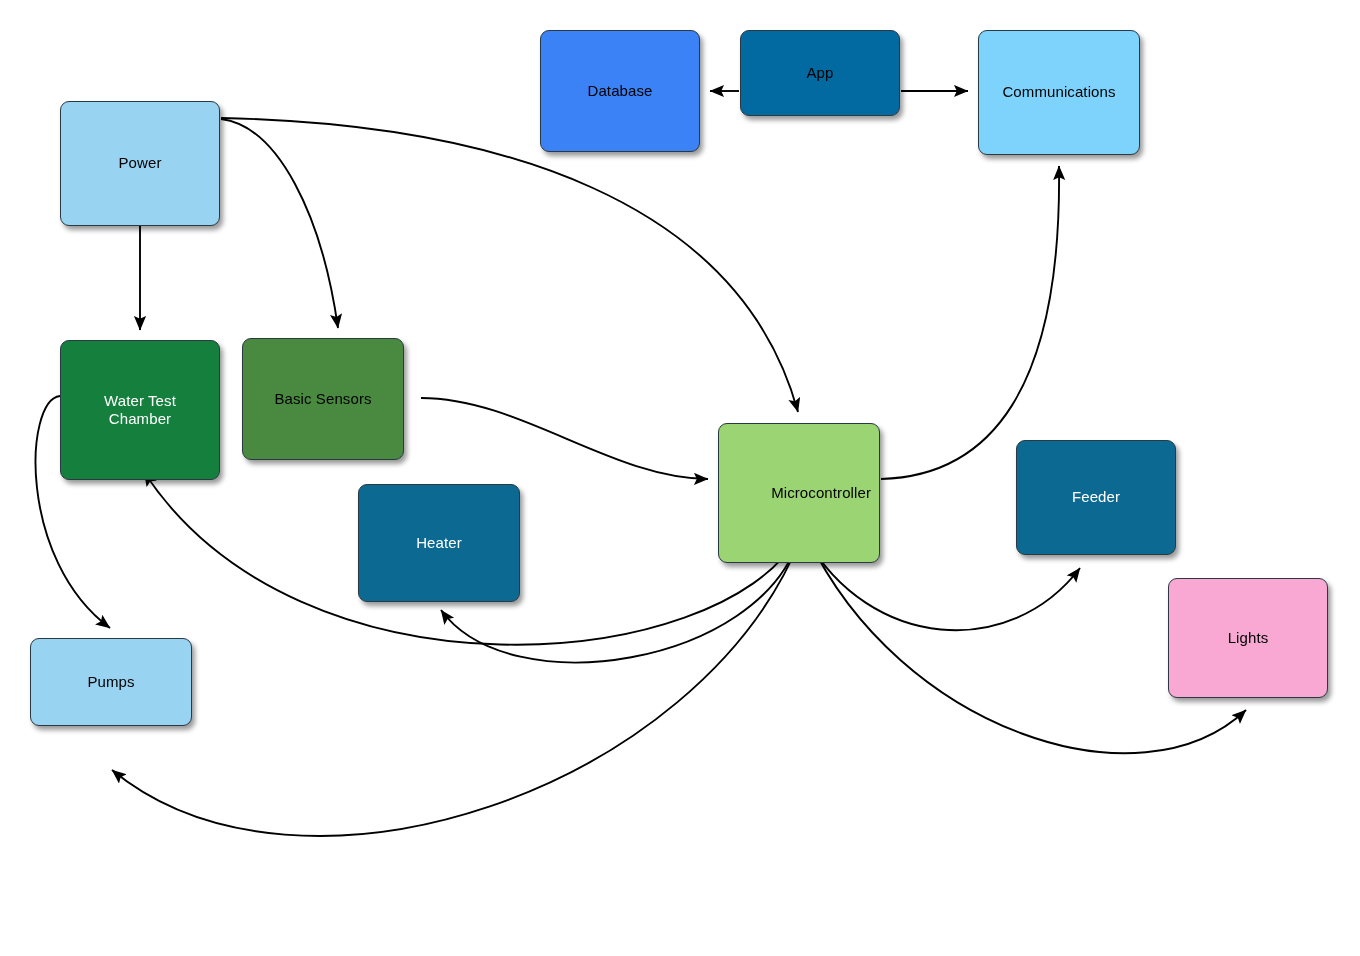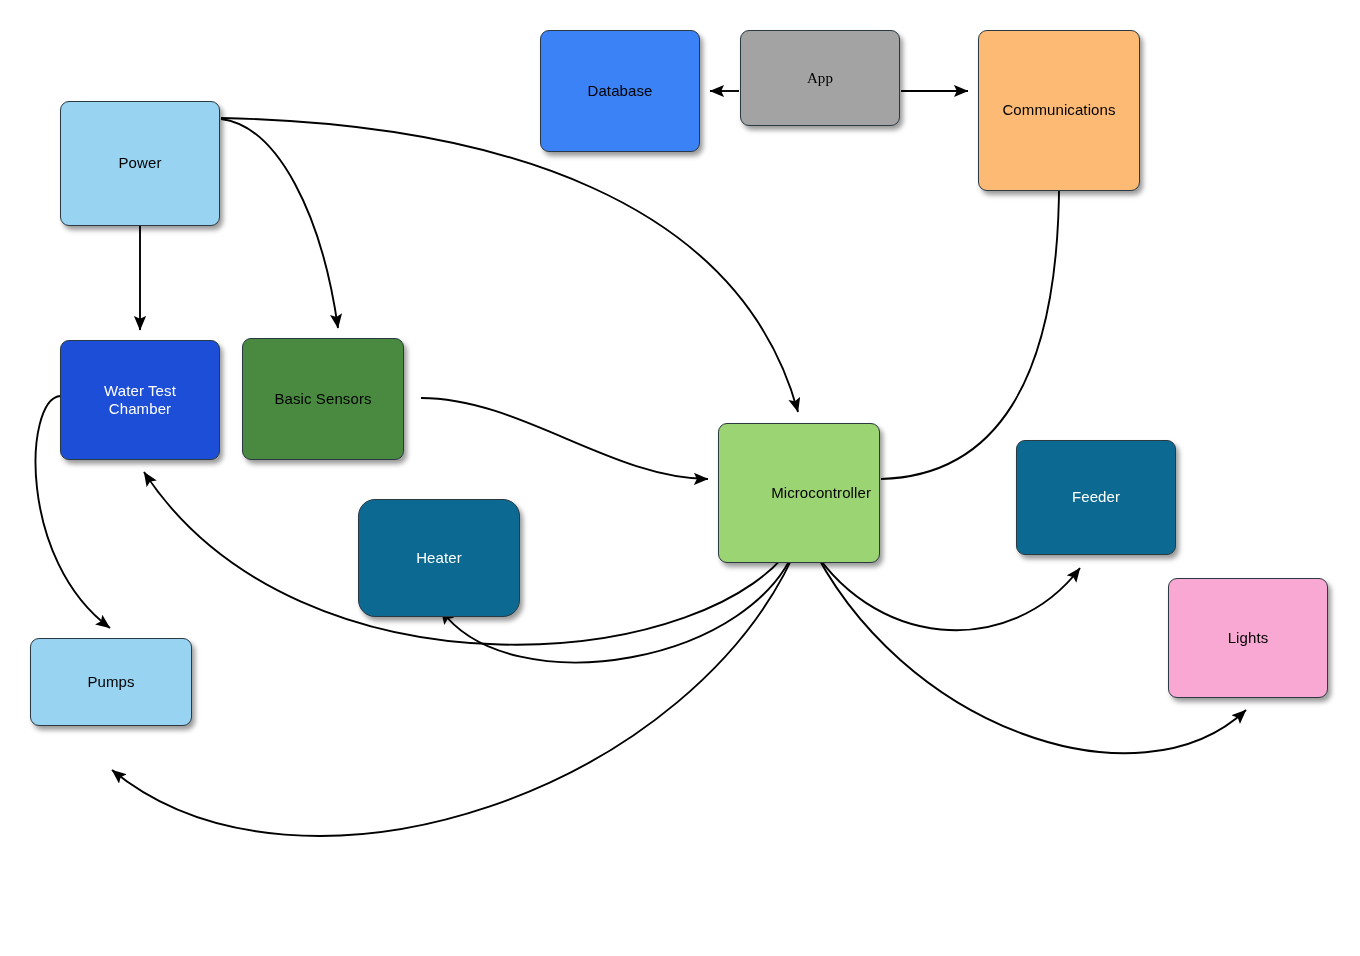--- a/index.html
+++ b/index.html
@@ -79,40 +79,40 @@
       </g>
   </svg>
 
   <div id="nodes-group">
       <div class="node" style="left: 60px; top: 57px; width: 160px; height: 125px; background: rgb(153, 211, 242); border-color: rgb(43, 58, 66); margin-top: 44px;">
         <span class="node-label t-light">Power</span>
       </div>
       <div class="node" style="left: 540px; top: 30px; width: 160px; height: 122px; background: #3b82f6; border-color: rgb(43, 58, 66);">
         <span class="node-label t-light">Database</span>
       </div>
-      <div class="node" style="left: 740px; top: 30px; width: 160px; height: 96px; background: #a3a3a3; border-color: rgb(43, 58, 66); font-family: Liberation Serif, serif;">
+      <div class="node" style="left: 740px; top: 30px; width: 160px; height: 86px; background: #0369a1; border-color: rgb(43, 58, 66);">
         <span class="node-label t-light">App</span>
       </div>
-      <div class="node" style="left: 978px; top: 30px; width: 162px; height: 161px; background: #fdba74; border-color: rgb(43, 58, 66);">
+      <div class="node" style="left: 978px; top: 30px; width: 162px; height: 125px; background: #7dd3fc; border-color: rgb(43, 58, 66);">
         <span class="node-label t-light">Communications</span>
       </div>
-      <div class="node" style="left: 60px; top: 340px; width: 160px; height: 120px; background: #1d4ed8; border-color: rgb(43, 58, 66);">
+      <div class="node" style="left: 60px; top: 340px; width: 160px; height: 140px; background: #15803d; border-color: rgb(43, 58, 66);">
         <span class="node-label t-dark">Water Test
 Chamber</span>
       </div>
       <div class="node" style="left: 242px; top: 338px; width: 162px; height: 122px; background: rgb(74, 138, 64); border-color: rgb(43, 58, 66);">
         <span class="node-label t-light">Basic Sensors</span>
       </div>
       <div class="node" style="left: 718px; top: 423px; width: 162px; height: 140px; background: rgb(155, 212, 114); border-color: rgb(43, 58, 66); justify-content: flex-end;">
         <span class="node-label t-light">Microcontroller</span>
       </div>
       <div class="node" style="left: 1000px; top: 440px; width: 160px; height: 115px; background: rgb(12, 106, 146); border-color: rgb(43, 58, 66); margin-left: 16px;">
         <span class="node-label t-dark">Feeder</span>
       </div>
-      <div class="node" style="left: 358px; top: 499px; width: 162px; height: 118px; background: rgb(12, 106, 146); border-color: rgb(43, 58, 66); border-radius: 17px;">
+      <div class="node" style="left: 358px; top: 484px; width: 162px; height: 118px; background: rgb(12, 106, 146); border-color: rgb(43, 58, 66);">
         <span class="node-label t-dark">Heater</span>
       </div>
       <div class="node" style="left: 1168px; top: 578px; width: 160px; height: 120px; background: #f9a8d4; border-color: rgb(43, 58, 66);">
         <span class="node-label t-light">Lights</span>
       </div>
       <div class="node" style="left: 30px; top: 638px; width: 162px; height: 88px; background: rgb(153, 211, 242); border-color: rgb(43, 58, 66);">
         <span class="node-label t-light">Pumps</span>
       </div>
     </div>
 

